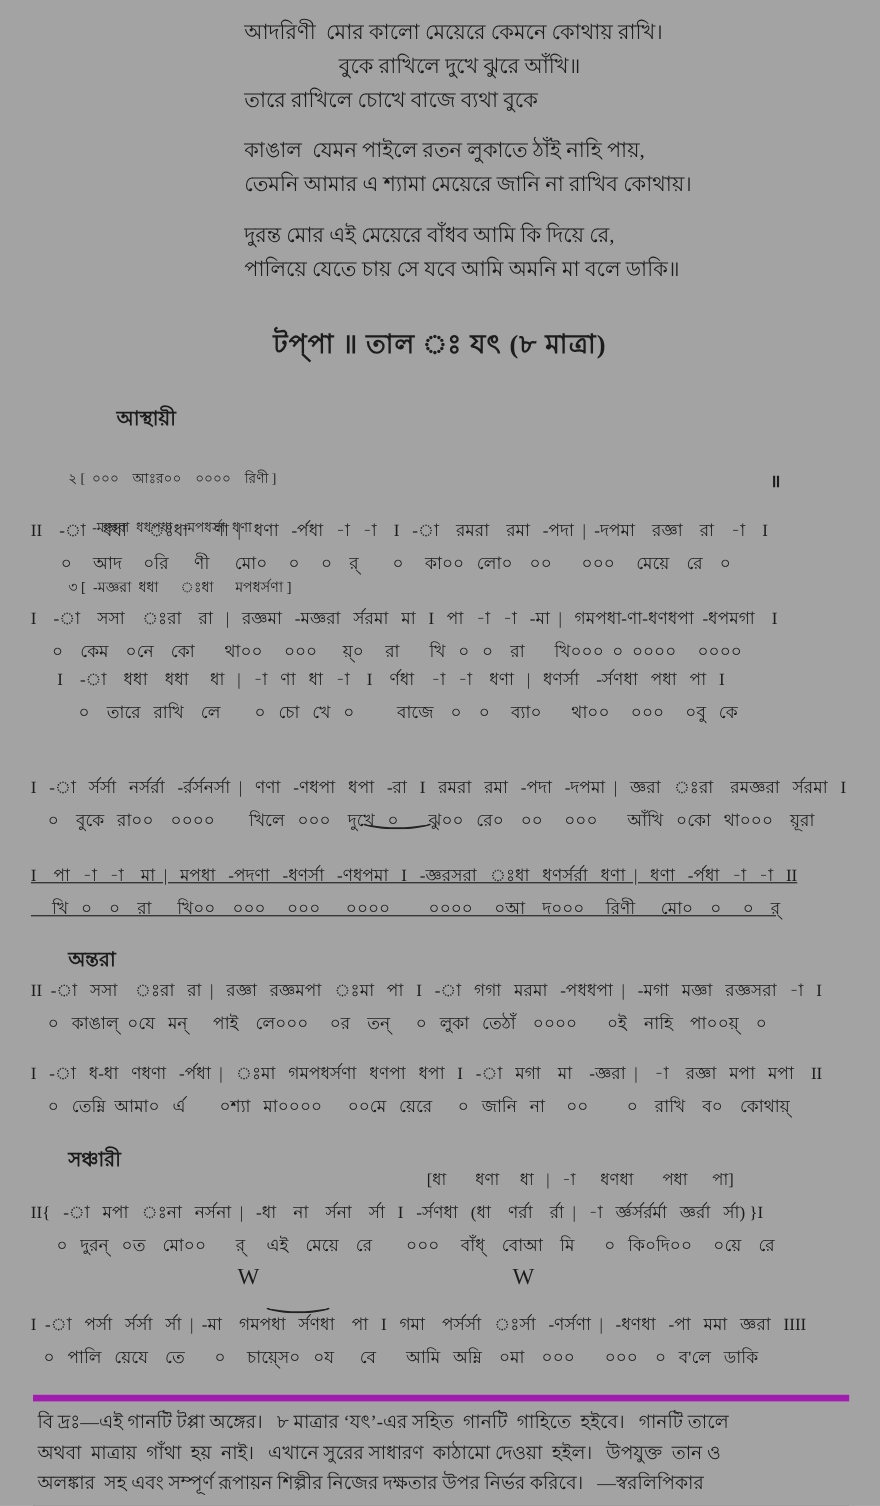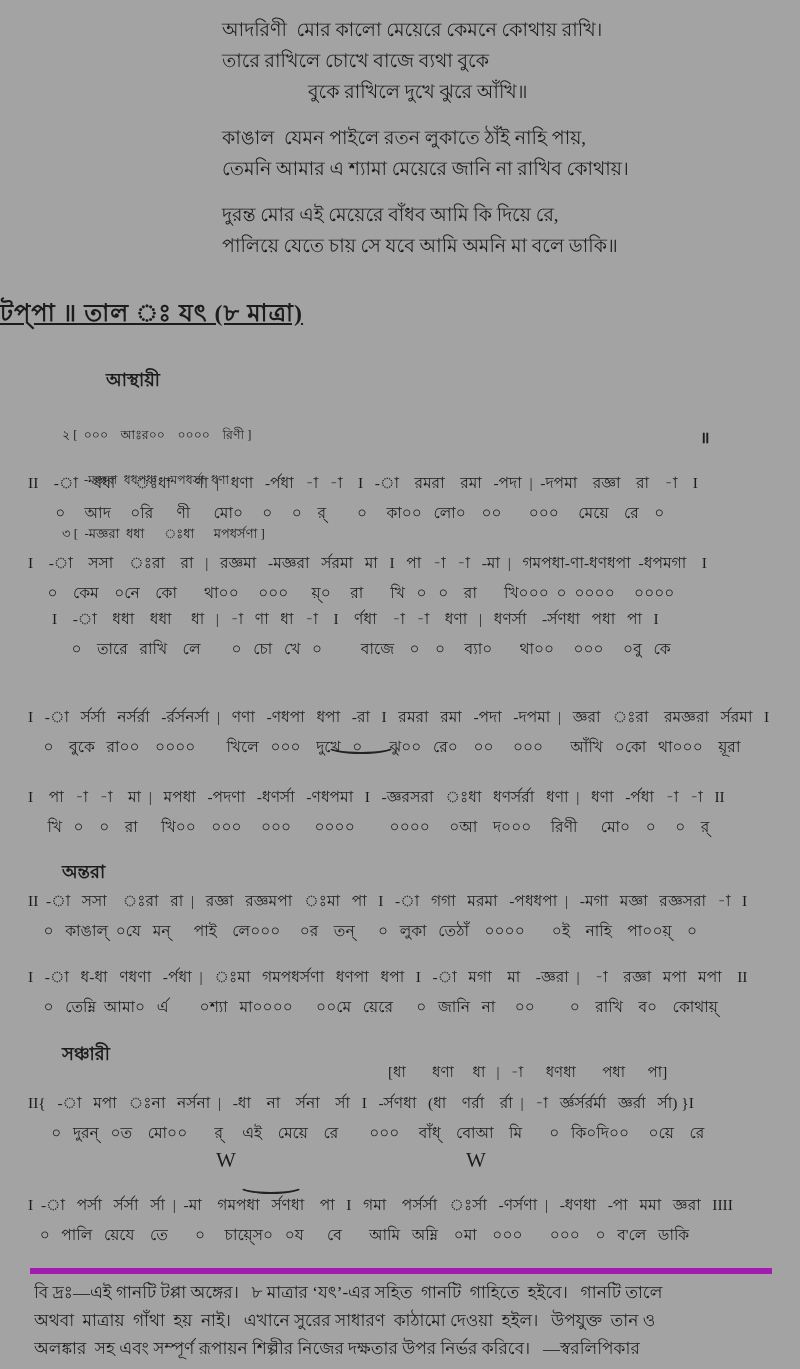--- a/index.html
+++ b/index.html
@@ -12,35 +12,35 @@
     font-family:"Liberation Serif","DejaVu Serif",serif;
     overflow:hidden;
   }
   
   .poem{position:absolute;top:14px;left:222px;font-size:19px;line-height:31px;}
   .stanza{margin-bottom:15px;}
   .poem-line{white-space:pre;}
   .poem-line.indent{padding-left:86px;}
   
   .title{position:absolute;top:294px;left:0;width:100%;
-    text-align:left;font-size:24px;font-weight:bold;letter-spacing:1px;margin:0;text-decoration:underline;}
+    text-align:center;font-size:24px;font-weight:bold;letter-spacing:1px;margin:0;}
   
   .sec-label{position:absolute;left:62px;font-size:18px;font-weight:bold;}
   .lbl-asthayi{top:366px;margin-left:44px;}
   .lbl-antara{top:858px;}
   .lbl-sanchari{top:1040px;}
   
   .alt-block{position:absolute;top:398px;left:62px;font-size:12.5px;line-height:15px;white-space:pre;}
   .alt-row{white-space:pre;}
   .alt-row.r3{margin-top:8px;font-size:13px;}
   .double-danda{position:absolute;top:426px;left:700px;font-size:16px;font-weight:bold;}
   
   .nline{position:absolute;left:28px;width:760px;font-size:15.5px;line-height:30px;}
   .notes-row,.lyrics-row{white-space:pre;overflow:hidden;}
-  .l1{top:468px;} .l2{top:548px;} .l3{top:604px;margin-left:24px;} .l4{top:702px;} .l5{top:782px;}
+  .l1{top:468px;} .l2{top:548px;} .l3{top:604px;margin-left:24px;} .l4{top:702px;} .l5{top:782px;text-decoration:underline;}
   .l6{top:886px;} .l7{top:962px;}
   .l8{top:1088px;} .l9{top:1190px;}
   .ossia{position:absolute;top:1060px;left:388px;font-size:15px;white-space:pre;}
   
   .wmark{position:absolute;font-size:21px;font-family:"Liberation Serif",serif;}
   .w1{top:1148px;left:216px;} .w2{top:1148px;left:466px;}
   .slur{position:absolute;height:12px;border:2px solid transparent;
     border-bottom:2px solid #222;border-radius:50%;}
   .slur-1{top:738px;left:326px;width:66px;}
   .slur-2{top:1178px;left:238px;width:62px;}
@@ -51,22 +51,22 @@
   .foot-line{white-space:pre;overflow:hidden;}
 </style>
 </head>
 <body>
 
 <div class="page">
 
   <div class="poem">
     <div class="stanza">
       <div class="poem-line">আদরিণী  মোর কালো মেয়েরে কেমনে কোথায় রাখি।</div>
+      <div class="poem-line indent">বুকে রাখিলে দুখে ঝুরে আঁখি॥</div>
       <div class="poem-line">তারে রাখিলে চোখে বাজে ব্যথা বুকে</div>
-      <div class="poem-line indent">বুকে রাখিলে দুখে ঝুরে আঁখি॥</div>
     </div>
     <div class="stanza">
       <div class="poem-line">কাঙাল  যেমন পাইলে রতন লুকাতে ঠাঁই নাহি পায়,</div>
       <div class="poem-line">তেমনি আমার এ শ্যামা মেয়েরে জানি না রাখিব কোথায়।</div>
     </div>
     <div class="stanza">
       <div class="poem-line">দুরন্ত মোর এই মেয়েরে বাঁধব আমি কি দিয়ে রে,</div>
       <div class="poem-line">পালিয়ে যেতে চায় সে যবে আমি অমনি মা বলে ডাকি॥</div>
     </div>
   </div>

